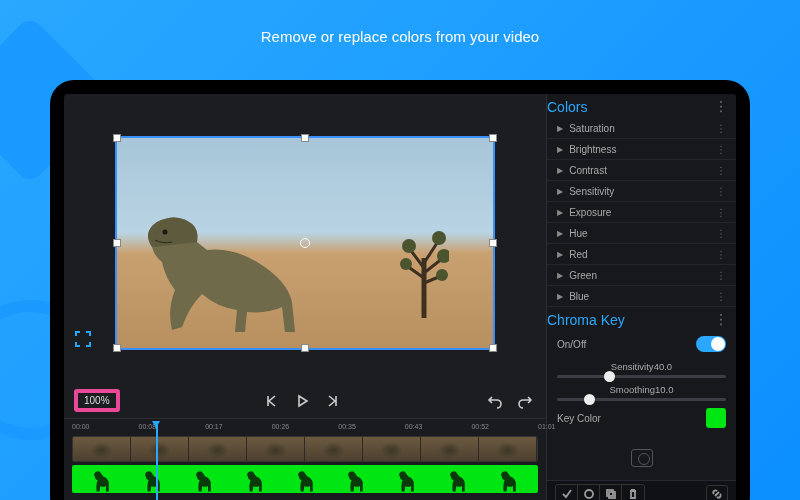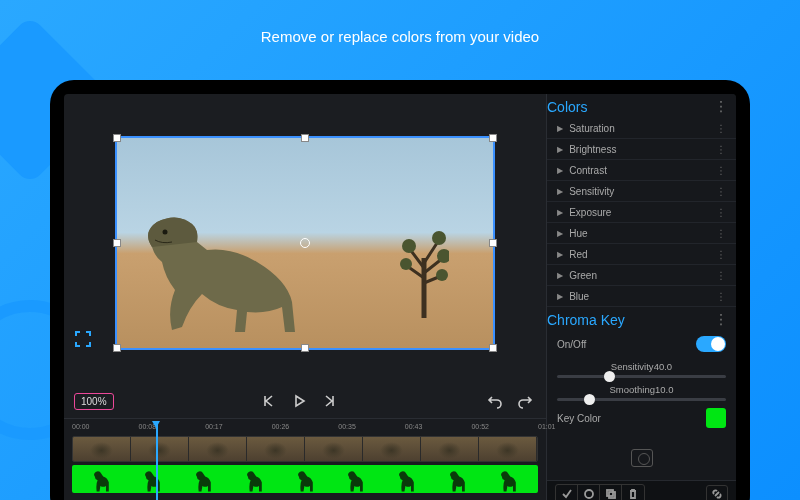--- a/index.html
+++ b/index.html
@@ -18,21 +18,21 @@
   .dino{position:absolute;left:20px;bottom:6px;width:190px;height:140px}
   .dino svg{width:100%;height:100%}
   .tree{position:absolute;right:44px;bottom:30px;width:50px;height:90px}
   .tree svg{width:100%;height:100%}
   .handle{position:absolute;width:8px;height:8px;background:#fff;border:1px solid #888}
   .h-tl{left:-4px;top:-4px}.h-tm{left:calc(50% - 4px);top:-4px}.h-tr{right:-4px;top:-4px}
   .h-ml{left:-4px;top:calc(50% - 4px)}.h-mr{right:-4px;top:calc(50% - 4px)}
   .h-bl{left:-4px;bottom:-4px}.h-bm{left:calc(50% - 4px);bottom:-4px}.h-br{right:-4px;bottom:-4px}
   .center-dot{position:absolute;left:calc(50% - 5px);top:calc(50% - 5px);width:10px;height:10px;border:1.5px solid #fff;border-radius:50%}
   .transport{display:flex;align-items:center;padding:6px 10px 6px 10px;gap:8px;color:#bbb}
-  .zoom{font-size:10px;color:#ddd;padding:2px 6px;border:1px solid #ec4899;border-radius:3px}
+  .zoom{font-size:10px;color:#ddd;padding:2px 6px;border:4px solid #ec4899;border-radius:3px}
   .tbtn{width:22px;height:22px;display:flex;align-items:center;justify-content:center;cursor:pointer;color:#ccc}
   .tbtn svg{width:16px;height:16px;fill:none;stroke:currentColor;stroke-width:1.6}
   .spacer{flex:1}
   .timeline{height:88px;background:#191b1f;border-top:1px solid #2a2d33;position:relative;padding:4px 8px 6px 8px;display:flex;flex-direction:column;gap:3px}
   .ruler{height:10px;position:relative}
   .ruler .tick{position:absolute;top:0;font-size:7px;color:#888}
   .track-thumbs{height:26px;display:flex;gap:0;border:1px solid #333;border-radius:2px;overflow:hidden}
   .thumb{flex:1;background:linear-gradient(to bottom,#6b5a3f 0%,#4d4030 100%);border-right:1px solid #2a2a2a;position:relative}
   .thumb::after{content:"";position:absolute;left:30%;bottom:2px;width:40%;height:70%;background:radial-gradient(ellipse at center,#3d3626 0%,transparent 70%)}
   .track-green{height:28px;background:#00e613;border-radius:2px;display:flex;align-items:flex-end;justify-content:space-around;padding:0 4px;position:relative}

